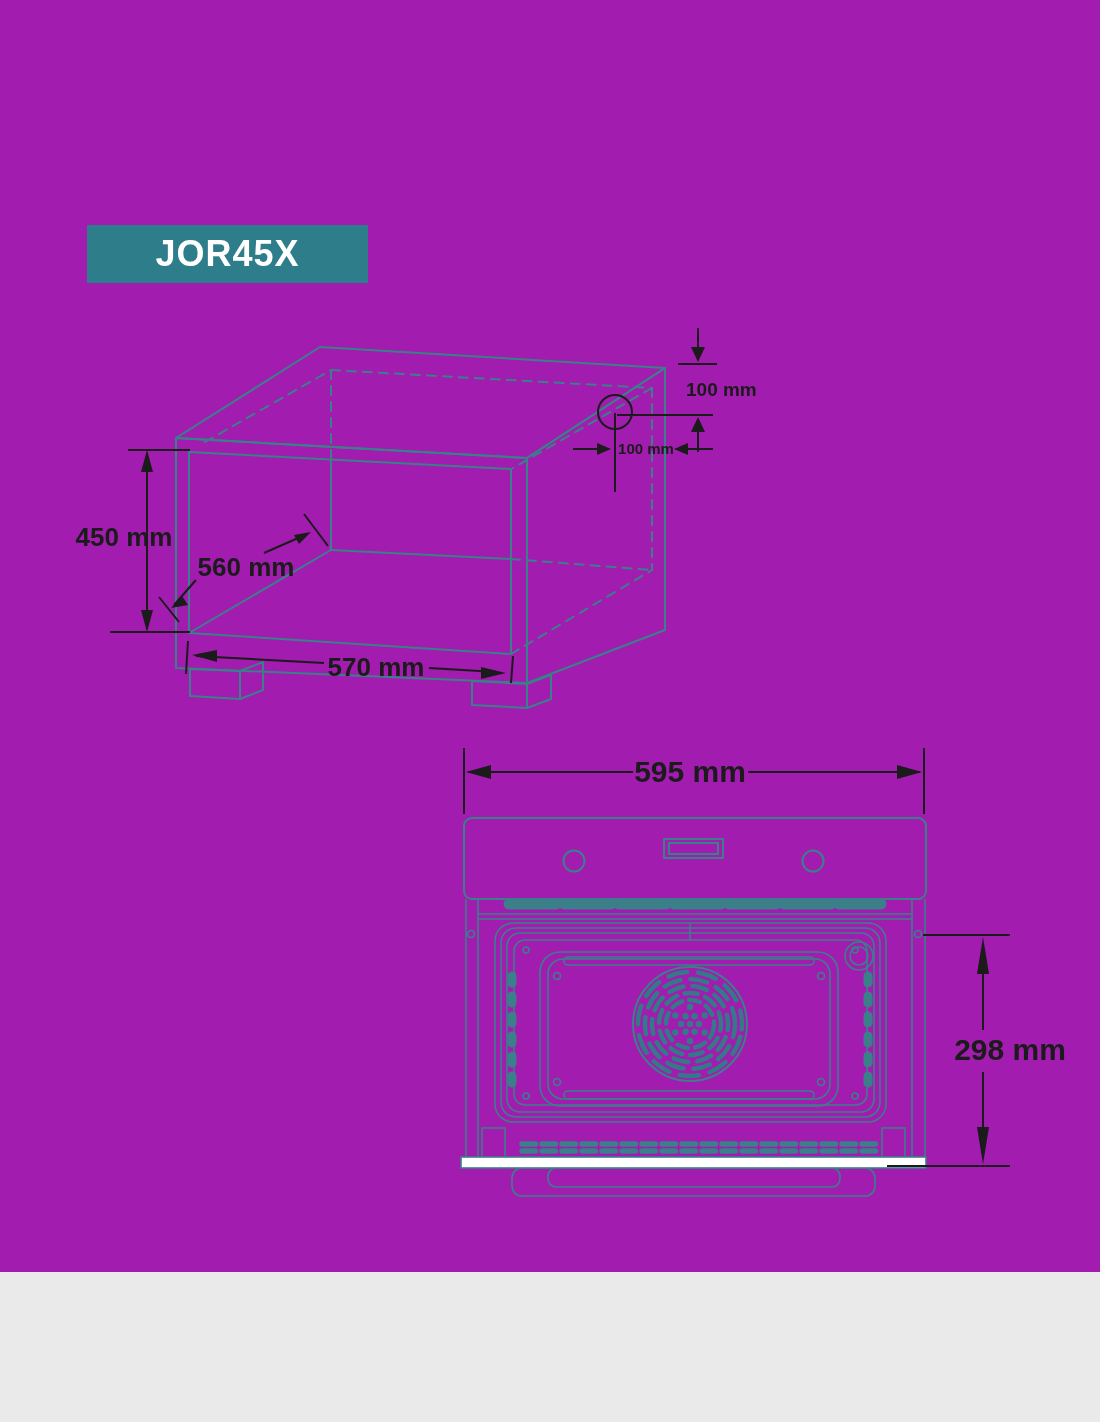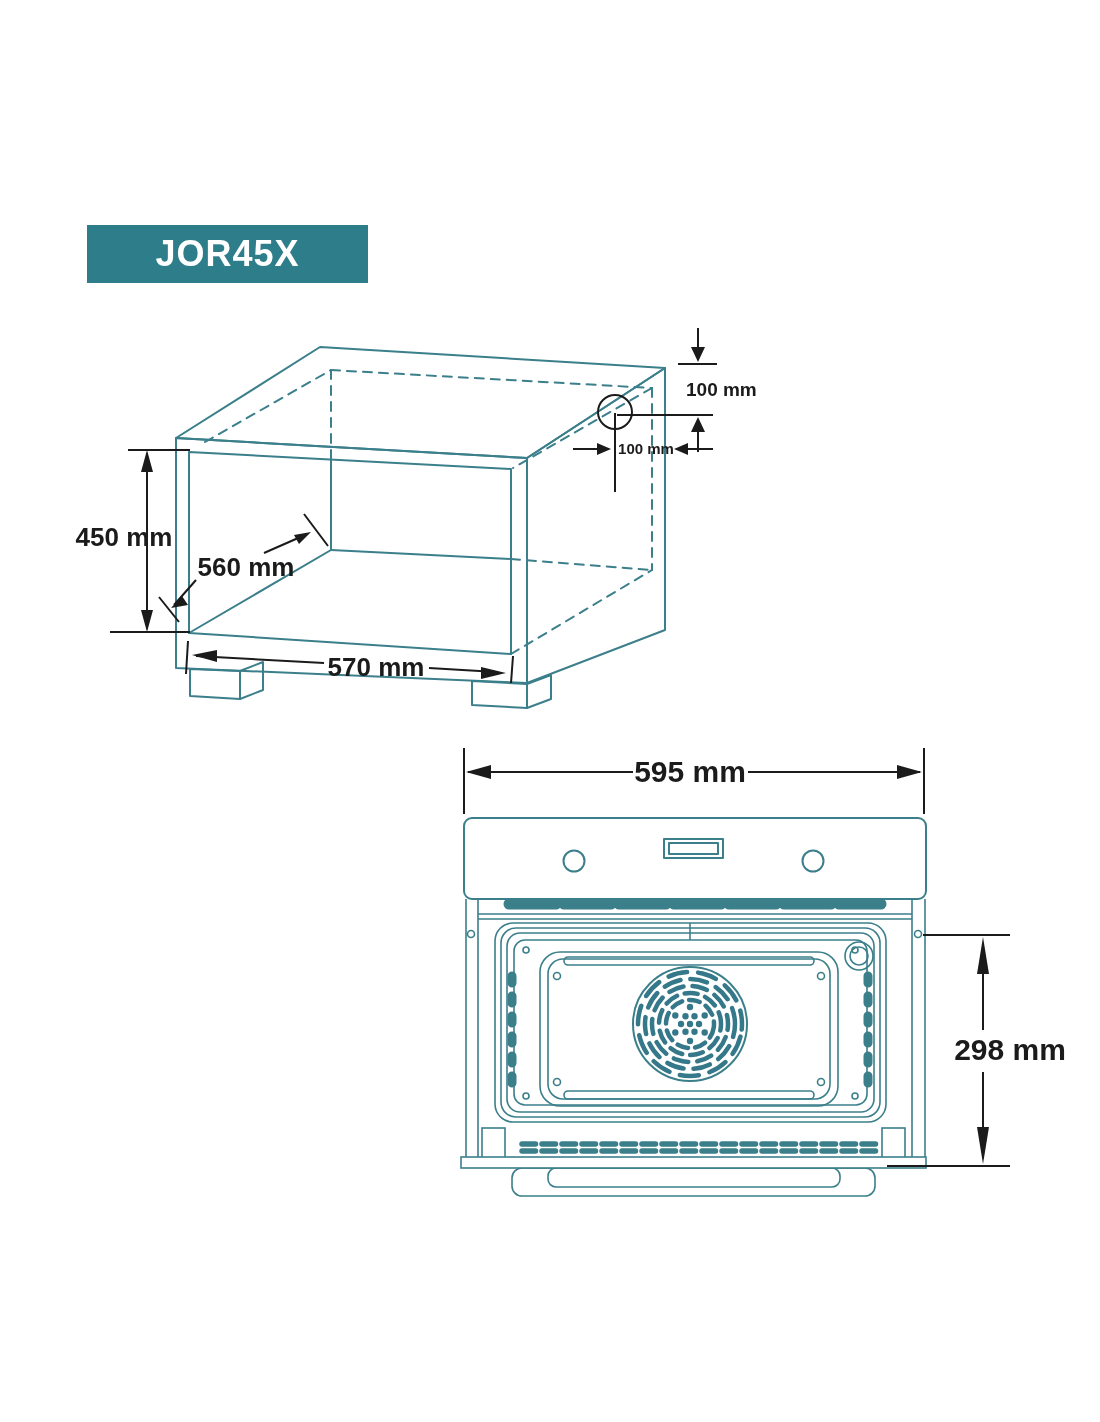--- a/index.html
+++ b/index.html
@@ -1,19 +1,19 @@
 <!DOCTYPE html>
 <html><head>
 <meta charset="utf-8">
 <style>
   html,body{margin:0;padding:0;background:#eaeaea;}
   .canvas{
     position:relative;
-    width:1100px;height:1422px;
-    background:#ffffff;
+    width:1100px;height:1272px;
+    background:#a21caf;
     font-family:"Liberation Sans", sans-serif;
     overflow:hidden;
   }
   .model-badge{
     position:absolute;left:87px;top:225px;width:281px;height:58px;
     background:#2E7D8A;color:#ffffff;
     display:flex;align-items:center;justify-content:center;
     font-size:36px;font-weight:bold;letter-spacing:1px;
   }
   svg{position:absolute;}

